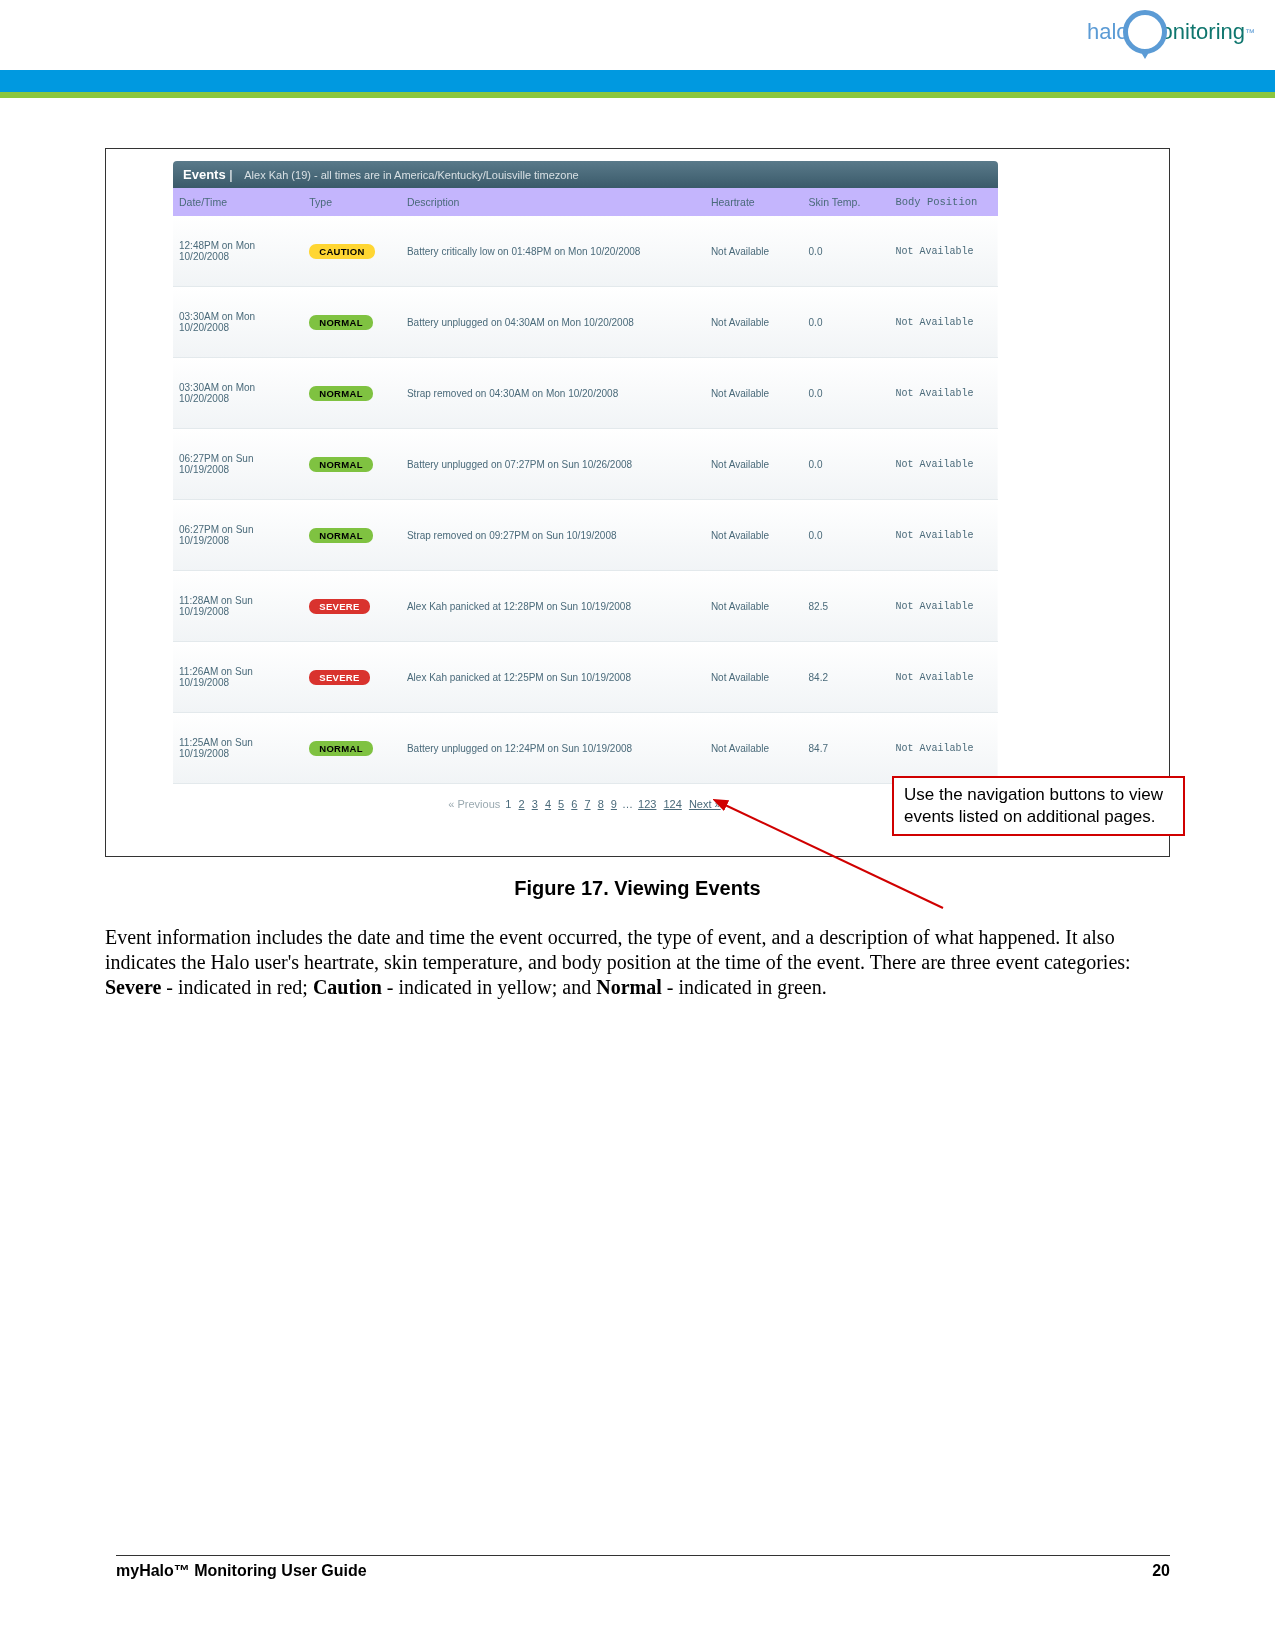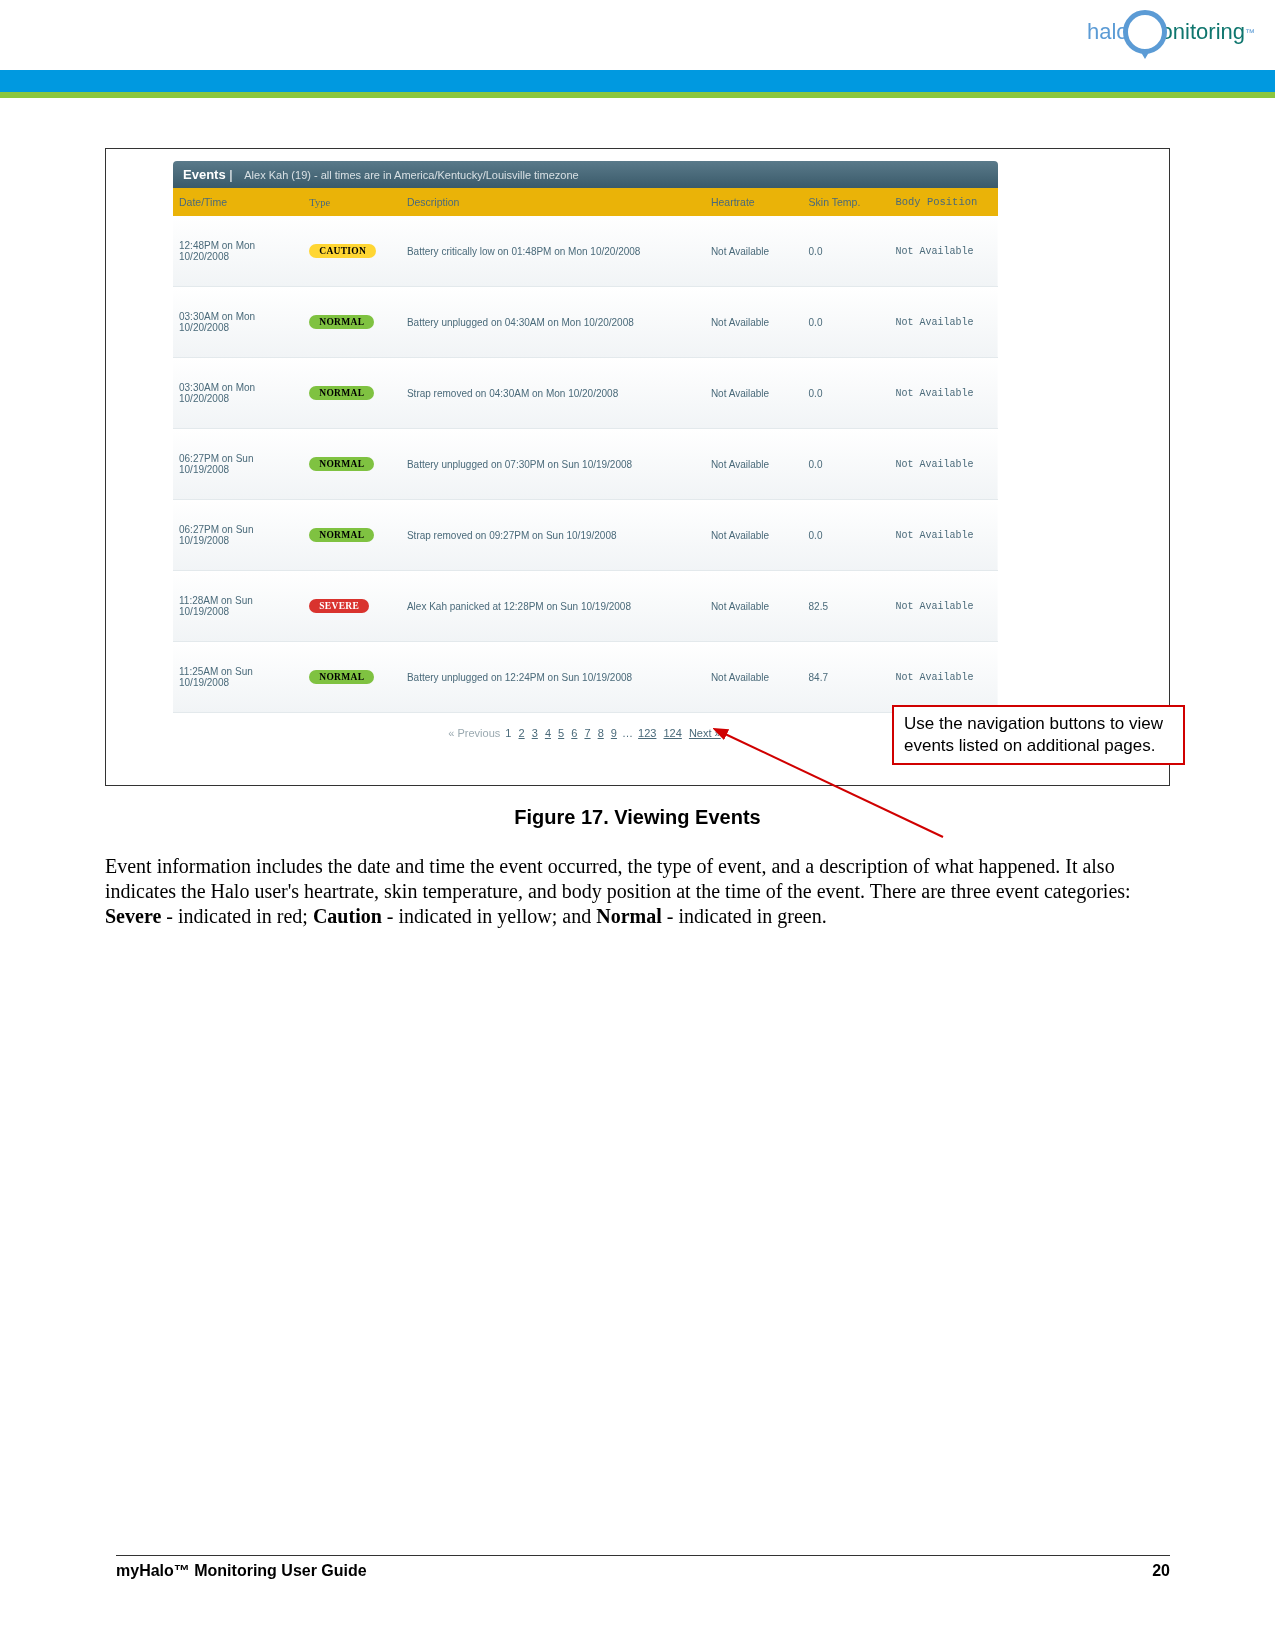--- a/index.html
+++ b/index.html
@@ -98,21 +98,21 @@
   table.events-table {
     width: 100%;
     border-collapse: collapse;
     font-size: 10px;
     color: #4a6a7a;
   }
   table.events-table thead th {
     text-align: left;
     font-weight: normal;
     padding: 8px 6px;
-    background: #eab308;
+    background: #c4b5fd;
     color: #4a6a7a;
     font-size: 10.5px;
   }
   table.events-table tbody tr {
     background: linear-gradient(#fff, #f1f4f6);
   }
   table.events-table tbody td {
     padding: 24px 6px;
     border-bottom: 1px solid #e3e9ec;
     vertical-align: middle;
@@ -123,21 +123,21 @@
     border-radius: 7px;
     color: #000;
     font-weight: bold;
     font-size: 9.5px;
     letter-spacing: 0.3px;
   }
   .badge-caution { background: #ffd633; }
   .badge-normal { background: #7fc241; color:#000; }
   .badge-severe { background: #d9332e; color:#fff; }
   .col-dt { width: 120px; }
-  .col-type { width: 90px; font-family: Liberation Serif, serif; }
+  .col-type { width: 90px; }
   .col-desc { width: 280px; }
   .col-hr { width: 90px; }
   .col-st { width: 80px; }
   .col-bp { width: 100px; font-family: Liberation Mono, monospace; }
   .dt-link { color:#4a6a7a; }
   .pagination-row {
     text-align: center;
     padding: 14px 0 6px 0;
     font-size: 11px;
     color: #4a6a7a;
@@ -246,39 +246,47 @@
               <td class="col-dt"><span class="dt-link">03:30AM on Mon<br>10/20/2008</span></td>
               <td class="col-type"><span class="badge badge-normal">NORMAL</span></td>
               <td class="col-desc">Strap removed on 04:30AM on Mon 10/20/2008</td>
               <td class="col-hr">Not Available</td>
               <td class="col-st">0.0</td>
               <td class="col-bp">Not Available</td>
             </tr>
             <tr>
               <td class="col-dt"><span class="dt-link">06:27PM on Sun<br>10/19/2008</span></td>
               <td class="col-type"><span class="badge badge-normal">NORMAL</span></td>
-              <td class="col-desc">Battery unplugged on 07:30PM on Sun 10/19/2008</td>
+              <td class="col-desc">Battery unplugged on 07:27PM on Sun 10/26/2008</td>
               <td class="col-hr">Not Available</td>
               <td class="col-st">0.0</td>
               <td class="col-bp">Not Available</td>
             </tr>
             <tr>
               <td class="col-dt"><span class="dt-link">06:27PM on Sun<br>10/19/2008</span></td>
               <td class="col-type"><span class="badge badge-normal">NORMAL</span></td>
               <td class="col-desc">Strap removed on 09:27PM on Sun 10/19/2008</td>
               <td class="col-hr">Not Available</td>
               <td class="col-st">0.0</td>
               <td class="col-bp">Not Available</td>
             </tr>
             <tr>
               <td class="col-dt"><span class="dt-link">11:28AM on Sun<br>10/19/2008</span></td>
               <td class="col-type"><span class="badge badge-severe">SEVERE</span></td>
               <td class="col-desc">Alex Kah panicked at 12:28PM on Sun 10/19/2008</td>
               <td class="col-hr">Not Available</td>
               <td class="col-st">82.5</td>
+              <td class="col-bp">Not Available</td>
+            </tr>
+            <tr>
+              <td class="col-dt"><span class="dt-link">11:26AM on Sun<br>10/19/2008</span></td>
+              <td class="col-type"><span class="badge badge-severe">SEVERE</span></td>
+              <td class="col-desc">Alex Kah panicked at 12:25PM on Sun 10/19/2008</td>
+              <td class="col-hr">Not Available</td>
+              <td class="col-st">84.2</td>
               <td class="col-bp">Not Available</td>
             </tr>
             <tr>
               <td class="col-dt"><span class="dt-link">11:25AM on Sun<br>10/19/2008</span></td>
               <td class="col-type"><span class="badge badge-normal">NORMAL</span></td>
               <td class="col-desc">Battery unplugged on 12:24PM on Sun 10/19/2008</td>
               <td class="col-hr">Not Available</td>
               <td class="col-st">84.7</td>
               <td class="col-bp">Not Available</td>
             </tr>

